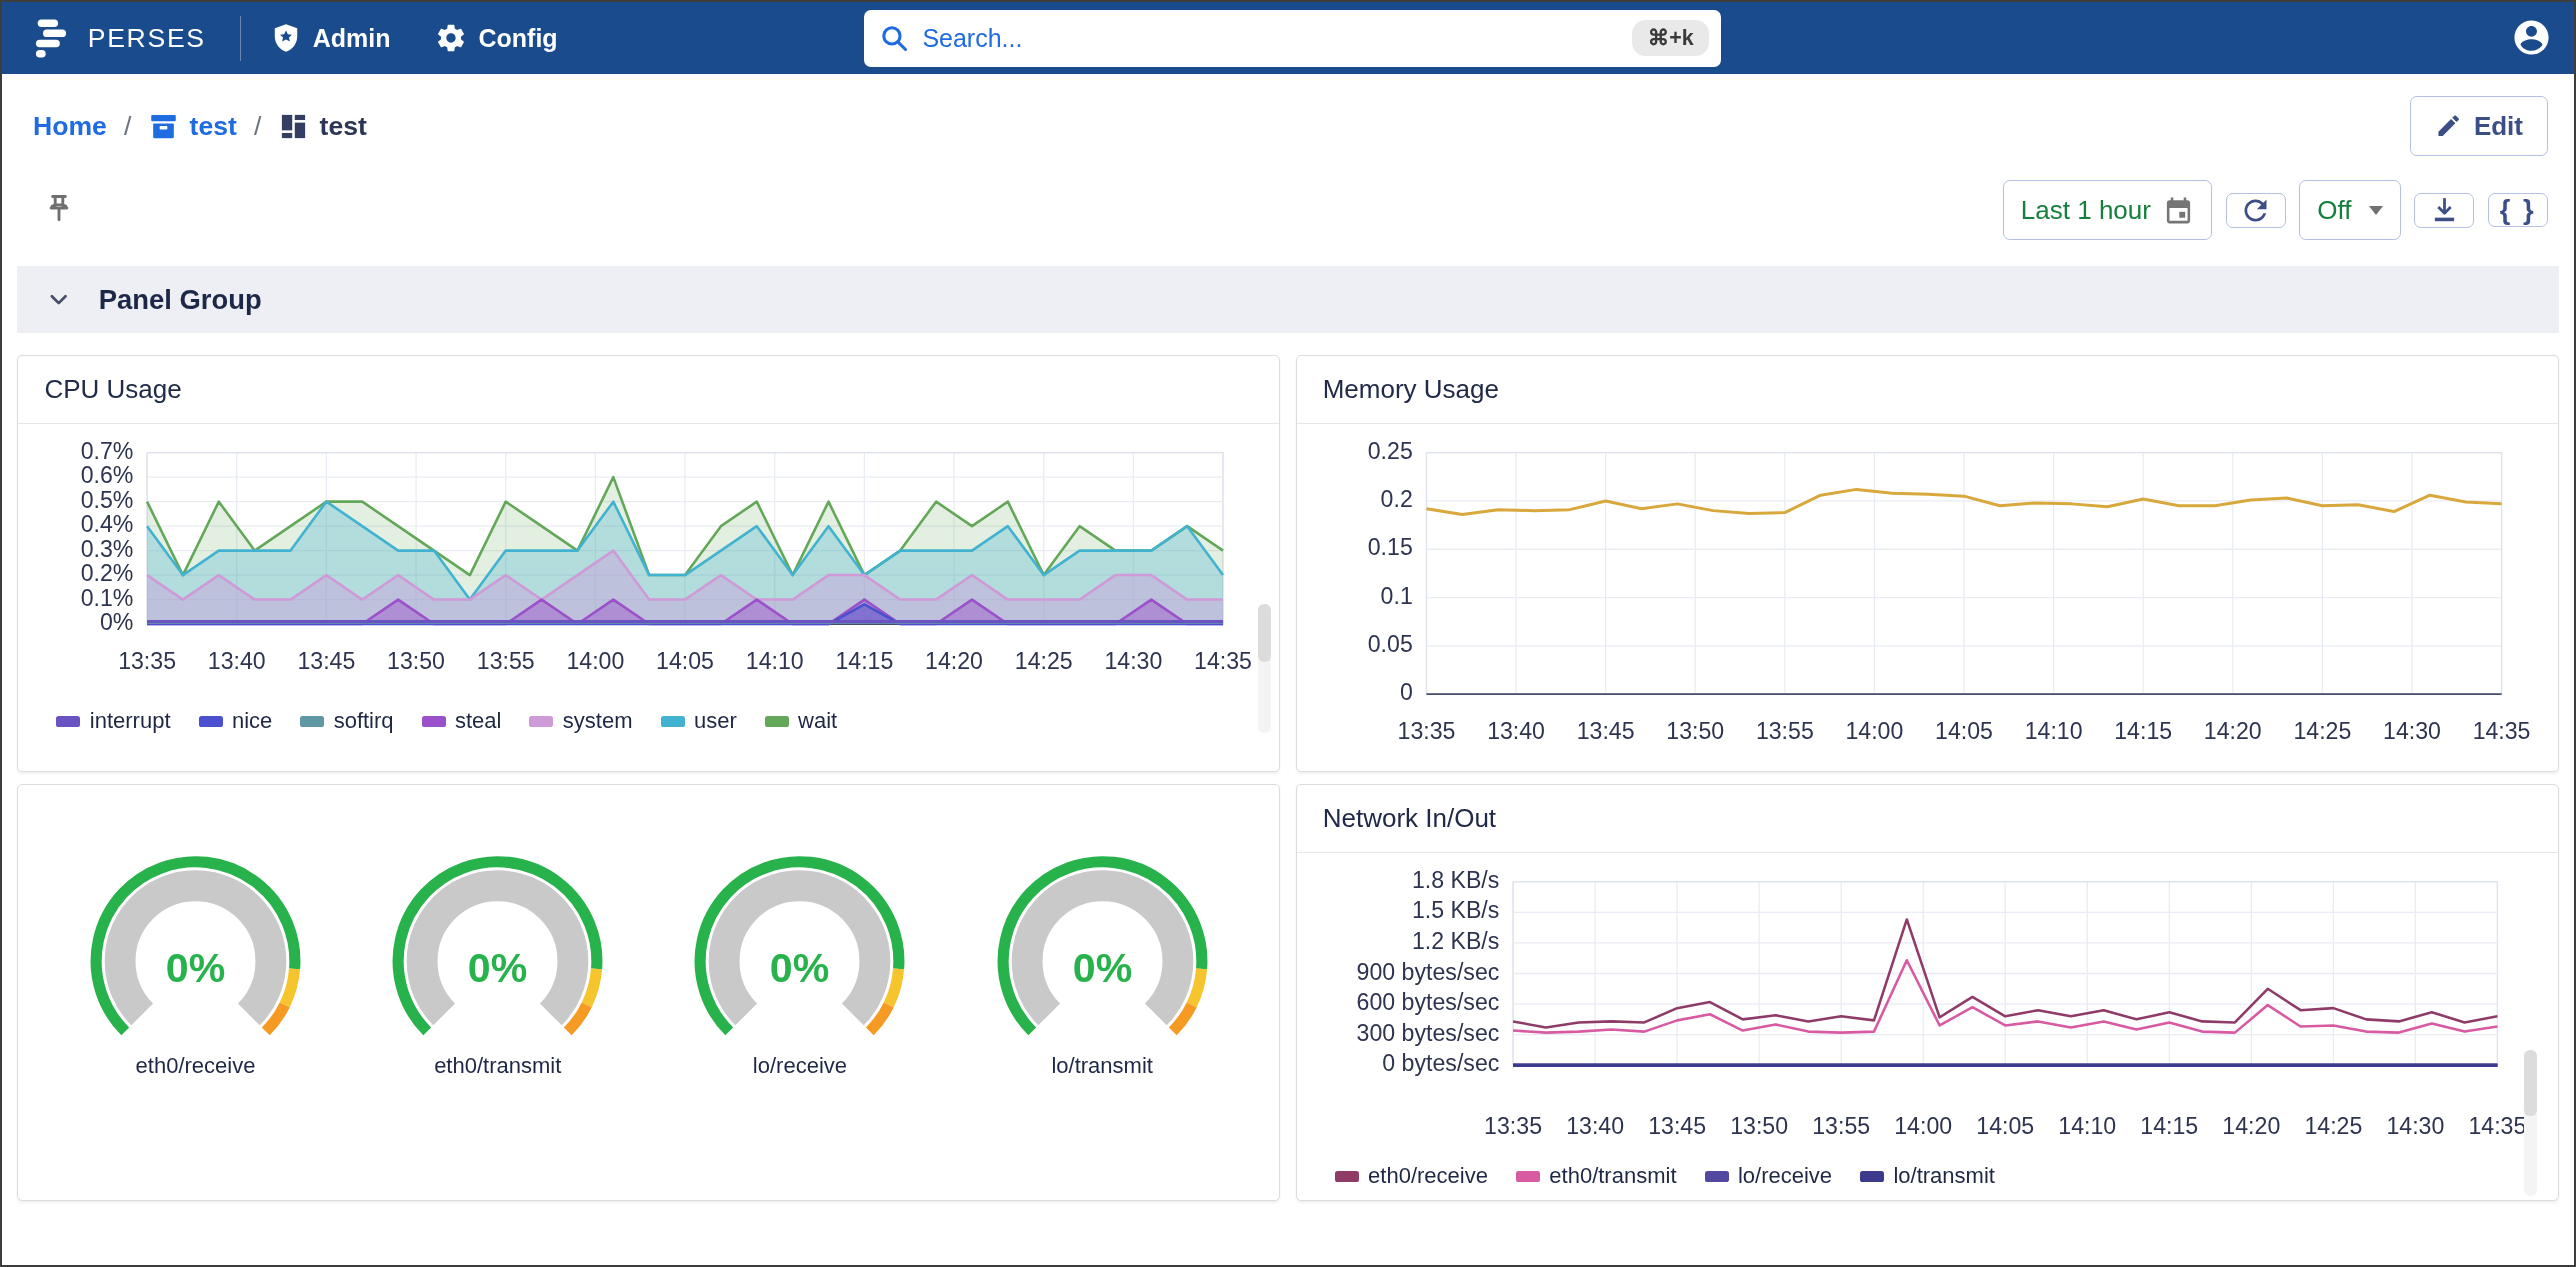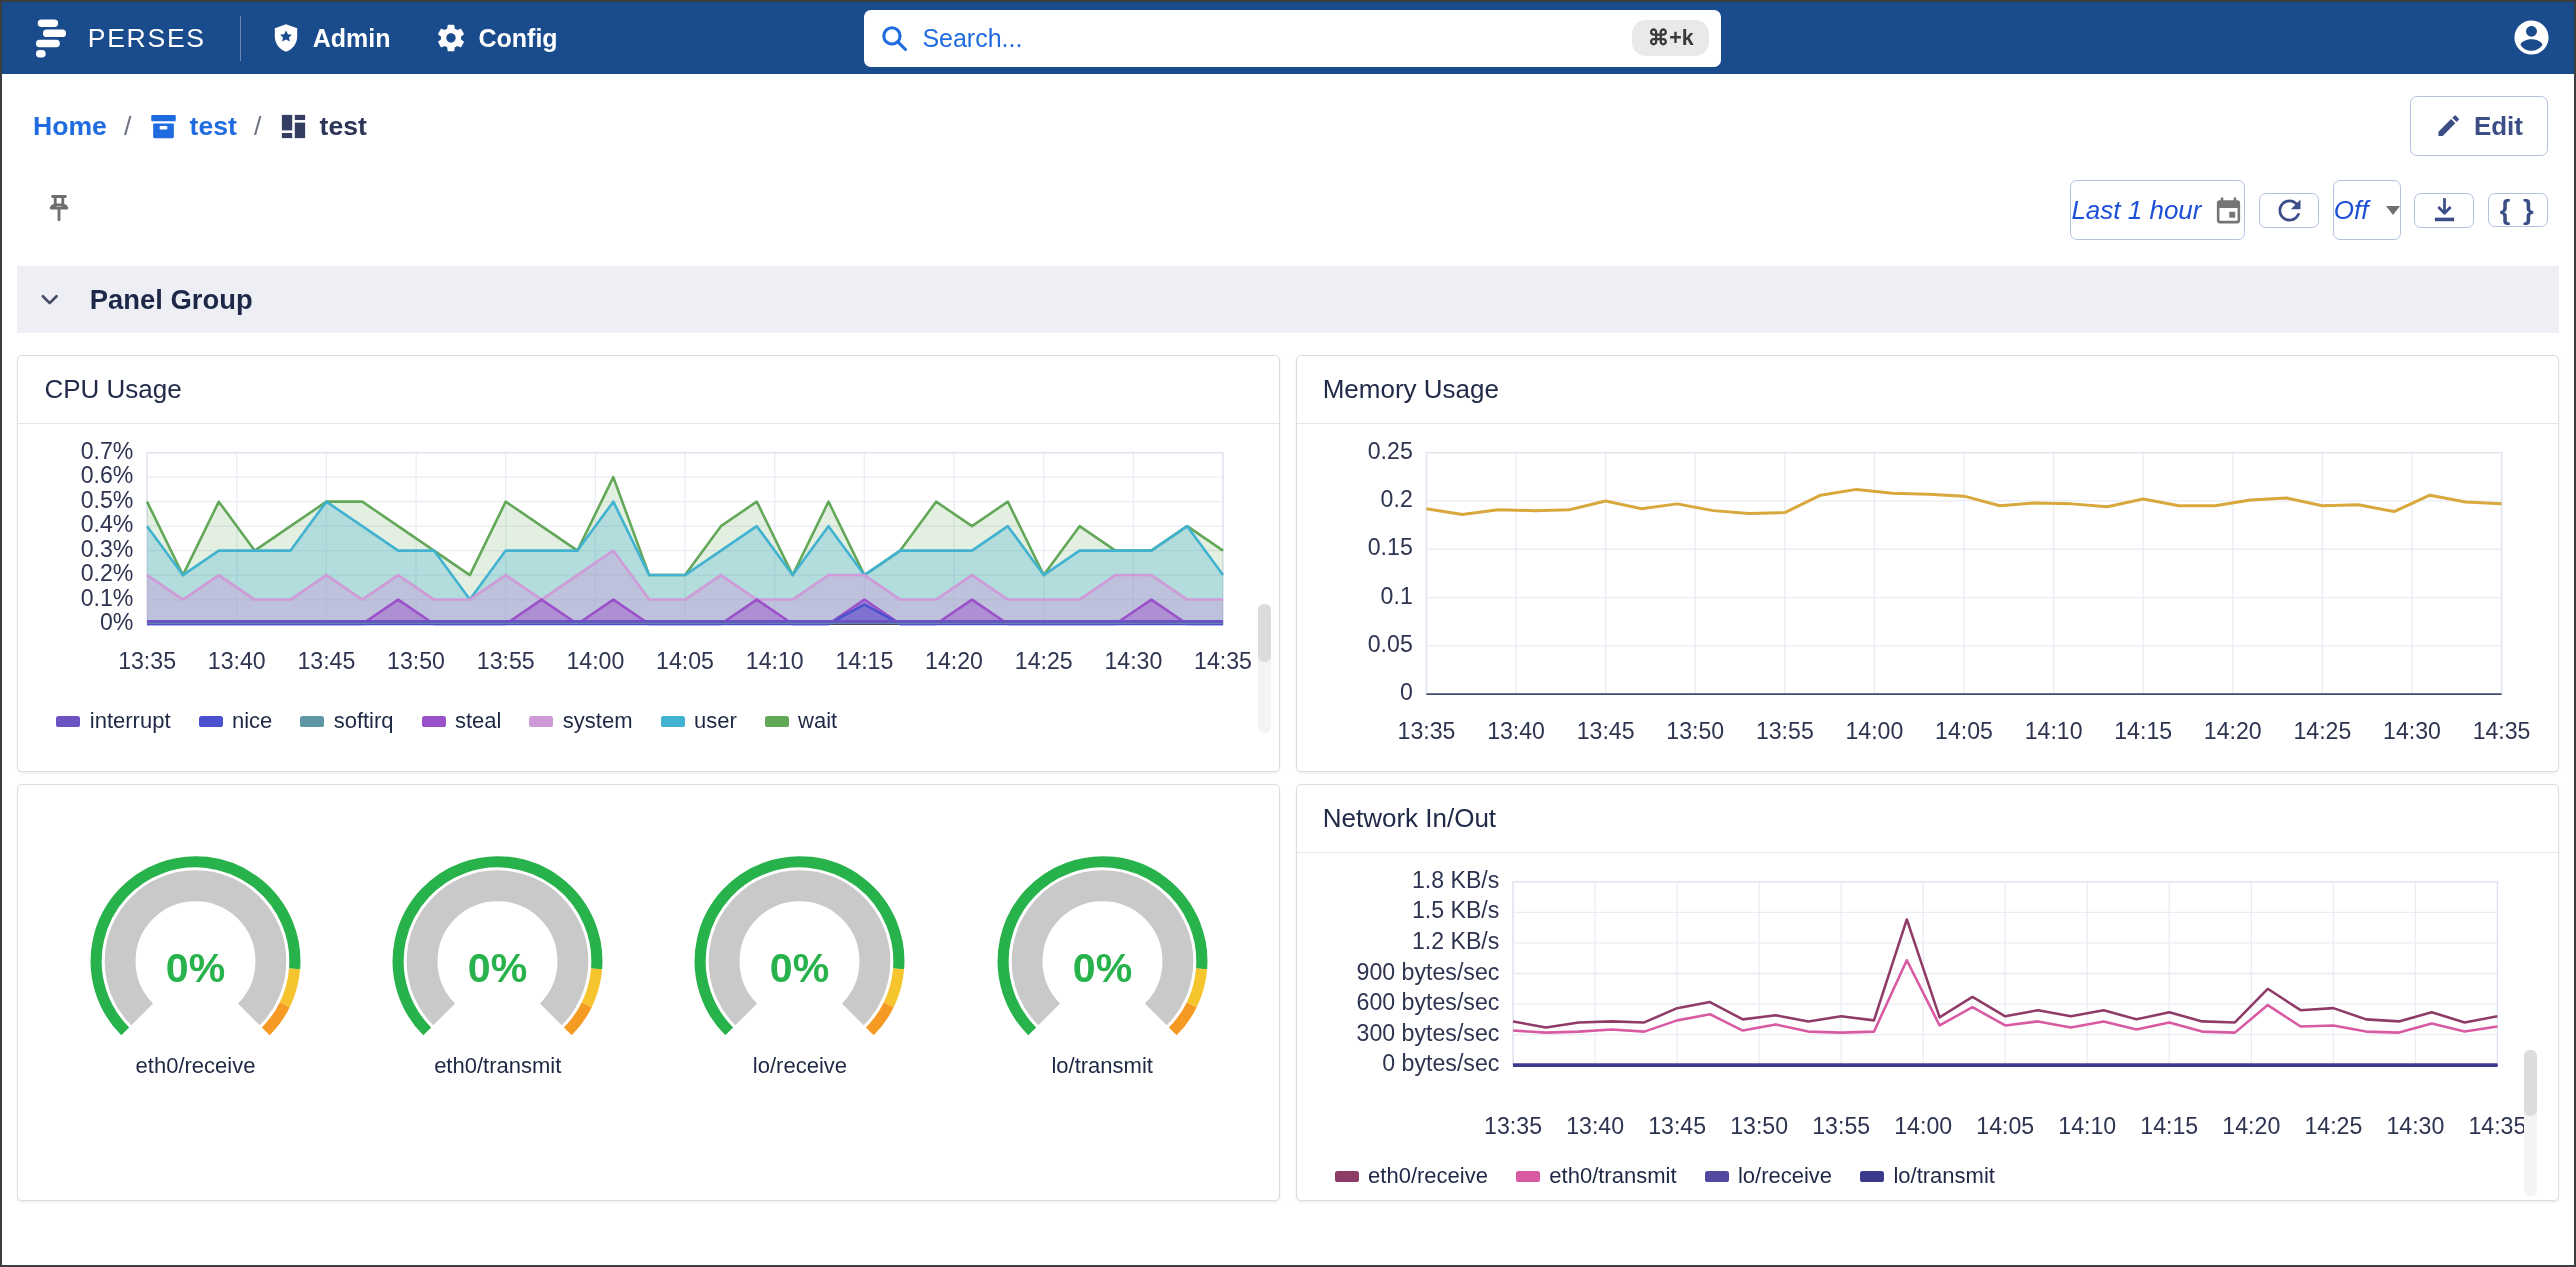--- a/index.html
+++ b/index.html
@@ -24,28 +24,28 @@
   .crumbs { display:flex; align-items:center; gap:17px; font-size:26.6px; font-weight:700; }
   .crumb-link { color:#1f6be0; cursor:pointer; display:flex; align-items:center; gap:10.3px; }
   .crumb-sep { color:#6b7280; font-weight:400; }
   .crumb-current { color:#2c3557; display:flex; align-items:center; gap:10.3px; }
   .btn { background:#fff; border:1.7px solid #b3c0e2; border-radius:6.9px; display:inline-flex; align-items:center; justify-content:center; gap:12px; color:#3c4e86; font-size:26px; font-weight:600; cursor:pointer; font-family:inherit; }
   .edit-btn { height:60px; padding:0 24px; }
 
   
   .toolbar-row { display:flex; align-items:center; justify-content:space-between; padding:12px 26px 0 38px; height:86px; }
   .toolbar-right { display:flex; align-items:center; gap:13.7px; }
-  .tb-btn { height:60px; padding:0 0; font-weight:500; color:#1d4ed8;font-style:italic; }
+  .tb-btn { height:60px; padding:0 17px; font-weight:500; color:#15803d; }
   .tb-icon-btn { width:60px; padding:0; }
   .pin-btn { background:none; border:none; cursor:pointer; }
   .caret-down { width:0; height:0; border-left:7.7px solid transparent; border-right:7.7px solid transparent; border-top:9.4px solid #707070; margin-left:5.1px; }
   .braces { font-size:27.4px; font-weight:700; letter-spacing:2.6px; color:#3c4e86; }
 
   
-  .group-bar { margin:19px 15.4px 0; height:67px; background:#edeff5; display:flex; align-items:center; padding-left:19px; gap:26px; }
+  .group-bar { margin:19px 15.4px 0; height:67px; background:#edeff5; display:flex; align-items:center; padding-left:28px; gap:26px; }
   .group-title { font-size:27.4px; font-weight:700; color:#1d2747; }
 
   .grid { margin:22px 15.4px 0; display:grid; grid-template-columns:1fr 1fr; gap:12px 15.4px; }
   .panel { background:#fff; border:0.9px solid #dcdcdc; border-radius:5px; height:417px; position:relative; overflow:hidden; box-shadow:0 1.7px 2.6px rgba(0,0,0,0.06); }
   .panel-header { height:68px; border-bottom:0.9px solid #e6e6e6; display:flex; align-items:center; padding-left:26px; }
   .panel-title { font-size:26px; font-weight:500; color:#212b49; }
   .panel-body { position:relative; height:348px; padding-top:15.4px; }
   svg { display:block; }
   svg text { font-family:"Liberation Sans", sans-serif; }
 

